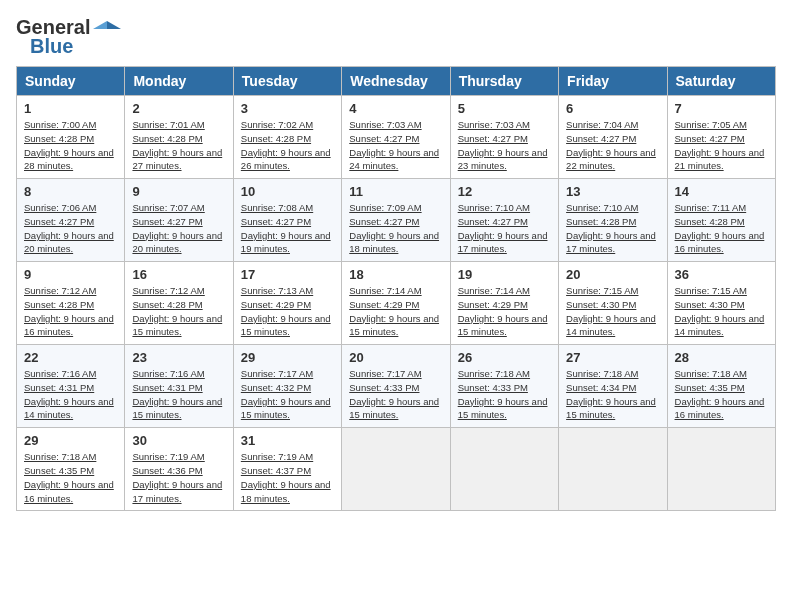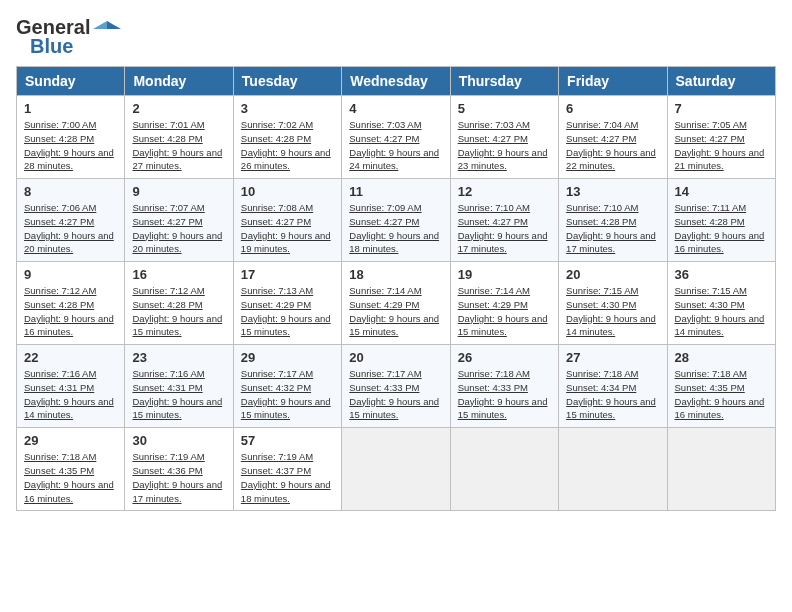--- a/index.html
+++ b/index.html
@@ -231,21 +231,21 @@
       <tr>
         <td>
           <span class="day-number">29</span>
           <div class="day-info">Sunrise: 7:18 AM<br>Sunset: 4:35 PM<br>Daylight: 9 hours and 16 minutes.</div>
         </td>
         <td>
           <span class="day-number">30</span>
           <div class="day-info">Sunrise: 7:19 AM<br>Sunset: 4:36 PM<br>Daylight: 9 hours and 17 minutes.</div>
         </td>
         <td>
-          <span class="day-number">57</span>
+          <span class="day-number">31</span>
           <div class="day-info">Sunrise: 7:19 AM<br>Sunset: 4:37 PM<br>Daylight: 9 hours and 18 minutes.</div>
         </td>
         <td class="empty"></td>
         <td class="empty"></td>
         <td class="empty"></td>
         <td class="empty"></td>
       </tr>
     </tbody>
 </table>
 

